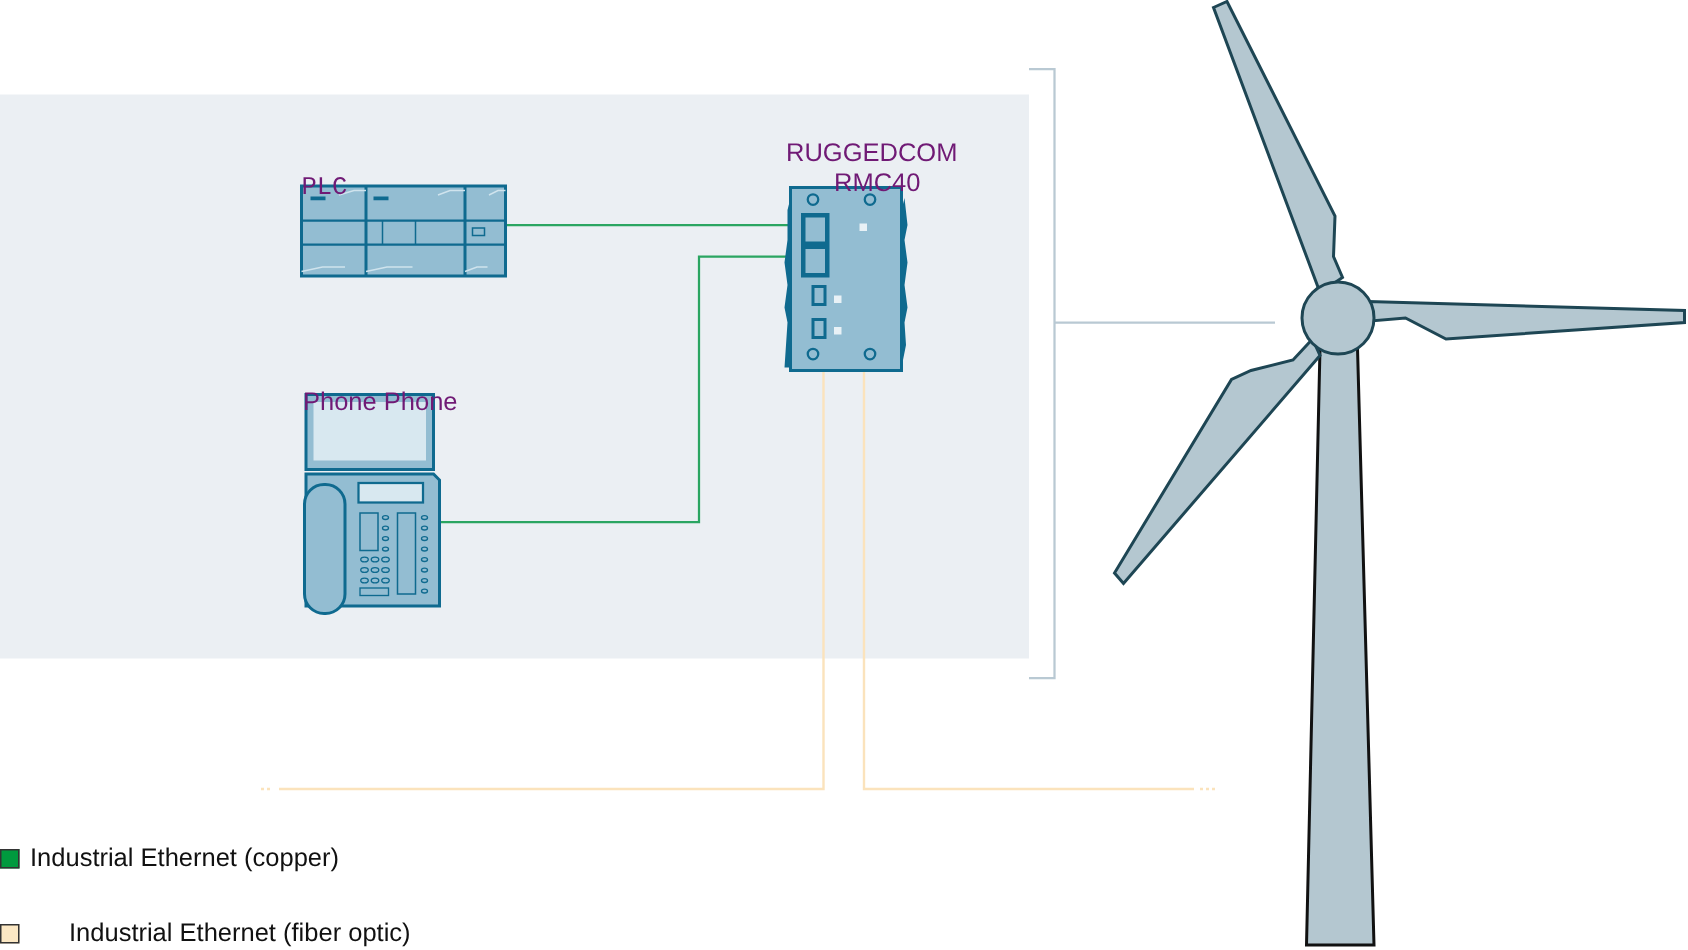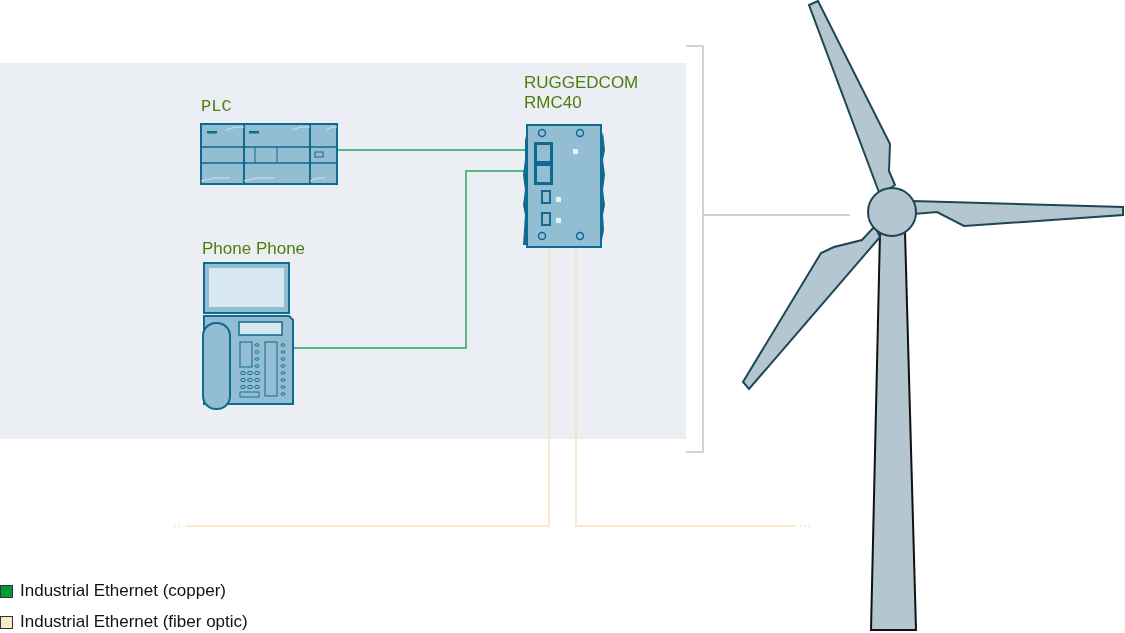--- a/index.html
+++ b/index.html
@@ -1,18 +1,18 @@
 <!DOCTYPE html>
 <html><head>
 <meta charset="utf-8">
 <style>
   html, body { margin:0; padding:0; background:#ffffff; }
   body { width:1125px; height:633px; position:relative; overflow:hidden; font-family:"Liberation Sans", sans-serif; }
   #diagram { position:absolute; left:0; top:0; }
-  .lbl { position:absolute; font-size:17px; color:#4d7c0f; line-height:20px; white-space:nowrap; }
+  .lbl { position:absolute; font-size:17px; color:#701a75; line-height:20px; white-space:nowrap;margin-top:19px; }
   .legend-item { position:absolute; left:0; display:flex; align-items:center; font-size:17px; color:#111; }
   .swatch { width:13px; height:13px; border:1px solid #333; margin-right:7px; box-sizing:border-box; }
 </style>
 </head>
 <body>
 
 <svg id="diagram" width="1125" height="633" viewBox="0 0 1125 633">
 
   <rect x="0" y="63" width="686" height="376" fill="#ebeff3"></rect>
 
@@ -102,24 +102,24 @@
     <path d="M809 5 L818 1 L890 144 L889 171 L895 185 L880 195 Z" fill="#b4c7d0" stroke="#1e4654" stroke-width="2"></path>
     <path d="M912 201 L1123 207 L1123 215 L964 226 L937 212 L914 214 Z" fill="#b4c7d0" stroke="#1e4654" stroke-width="2"></path>
     <path d="M875 226 L862 240 L834 247 L821 253 L743 382 L749 389 L880 237 Z" fill="#b4c7d0" stroke="#1e4654" stroke-width="2"></path>
     <circle cx="892" cy="212" r="24" fill="#b4c7d0" stroke="#1e4654" stroke-width="2"></circle>
   </g>
 </svg>
 
 <div class="lbl" style="left:201px; top:97px;font-family:Liberation Mono, monospace;">PLC</div>
 <div class="lbl" style="left:202px; top:239px;">Phone Phone</div>
 <div class="lbl" style="left:524px; top:73px;">RUGGEDCOM</div>
-<div class="lbl" style="left:524px; top:93px;">RMC40</div>
+<div class="lbl" style="left:556px; top:93px;">RMC40</div>
 
 <div>
-  <div class="legend-item" style="top:581px;">
+  <div class="legend-item" style="top:562px;">
     <span class="swatch" style="background:#009a3e;"></span>
     <span>Industrial Ethernet (copper)</span>
   </div>
-  <div class="legend-item" style="top:612px;">
+  <div class="legend-item" style="top:612px;gap:26px;">
     <span class="swatch" style="background:#fce8c4;"></span>
     <span>Industrial Ethernet (fiber optic)</span>
   </div>
 </div>
 
 </body></html>

